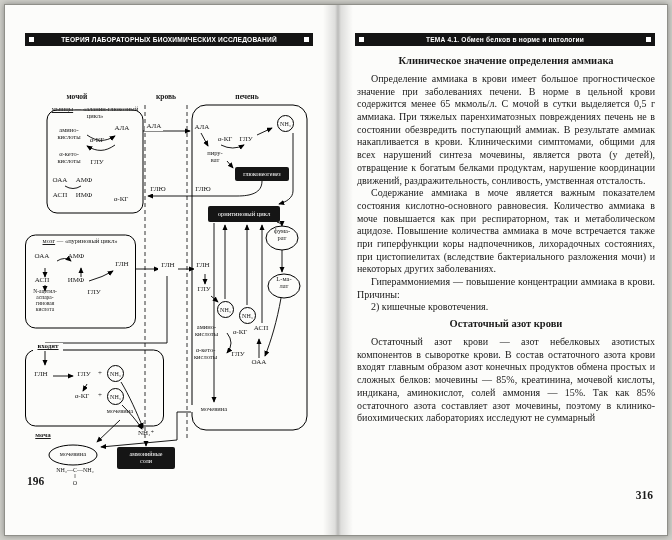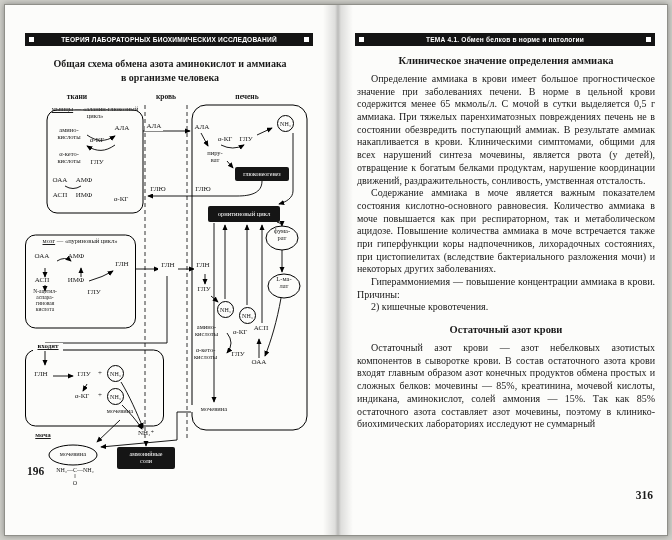--- a/index.html
+++ b/index.html
@@ -28,36 +28,34 @@
   .bg{background:#fcfcfa;padding:0 1px}
   .un{text-decoration:underline}
   .b{font-weight:bold}
   .dark{position:absolute;background:#151515;color:#fff;display:flex;align-items:center;justify-content:center;text-align:center;font-size:6.5px;line-height:1.15;border-radius:2px;white-space:pre-line}
   .dark.sm{font-size:6px}
   .nh3{position:absolute;width:17px;height:17px;border:1px solid #000;border-radius:50%;background:#fcfcfa;display:flex;align-items:center;justify-content:center;font-size:6px}
   
   .rcontent{position:absolute;left:12px;top:44px;width:298px}
   .rcontent p{font-size:10px;line-height:1.27;text-align:justify;text-indent:14px}
   .h{font-weight:bold;text-align:center;font-size:10.5px;margin-bottom:7px}
-  .h2{margin-top:10px}
+  .h2{margin-top:4px}
 </style>
 </head>
 <body>
 
 <div class="book">
   <div class="gutter"></div>
 
   <div class="page pageL">
     <div class="hbar" style="left:14px;top:22px;width:288px">
       <i class="sq"></i>
       <span>ТЕОРИЯ ЛАБОРАТОРНЫХ БИОХИМИЧЕСКИХ ИССЛЕДОВАНИЙ</span>
       <i class="sq"></i>
     </div>
-    <div class="dtitle">Общая схема обмена азота аминокислот и аммиака
-в организме человека</div>
 
     <div class="diag">
       <svg width="300" height="404" viewBox="0 0 300 404">
         <defs>
           <marker id="ah" markerWidth="7" markerHeight="7" refX="5.2" refY="2.6" orient="auto" markerUnits="userSpaceOnUse">
             <path d="M0,0 L6,2.6 L0,5.2 Z" fill="#000"></path>
           </marker>
         </defs>
         <g>
           <line class="dash" x1="120" y1="12" x2="120" y2="345"></line>
@@ -103,21 +101,21 @@
           <line class="w" x1="121" y1="349" x2="121" y2="353" marker-end="url(#ah)"></line>
           <line class="w" x1="95" y1="327" x2="72" y2="349" marker-end="url(#ah)"></line>
           <path class="w" d="M32,168 Q40,163 46,168" marker-end="url(#ah)"></path>
           <line class="w" x1="20" y1="175" x2="20" y2="184" marker-end="url(#ah)"></line>
           <line class="w" x1="56" y1="184" x2="56" y2="175" marker-end="url(#ah)"></line>
           <path class="w" d="M64,188 Q78,184 88,178" marker-end="url(#ah)"></path>
           <line class="w" x1="20" y1="192" x2="20" y2="198" marker-end="url(#ah)"></line>
         </g>
       </svg>
 
-      <div class="lb colh" style="left:22px;top:0;width:60px">ткани</div>
+      <div class="lb colh" style="left:22px;top:0;width:60px">мочой</div>
       <div class="lb colh" style="left:111px;top:0;width:60px">кровь</div>
       <div class="lb colh" style="left:192px;top:0;width:60px">печень</div>
 
       <div class="lb s" style="left:24px;top:12px;width:92px"><span class="un">мышцы</span><span> — «аланин-глюкозный цикл»</span></div>
       <div class="lb s" style="left:26px;top:33px;width:36px">амино-
 кислоты</div>
       <div class="lb" style="left:62px;top:44px;width:20px">α-КГ</div>
       <div class="lb" style="left:62px;top:66px;width:20px">ГЛУ</div>
       <div class="lb" style="left:88px;top:32px;width:18px">АЛА</div>
       <div class="lb s" style="left:26px;top:57px;width:36px">α-кето-
@@ -184,21 +182,21 @@
       <div class="lb b" style="left:4px;top:339px;width:28px"><span class="un">моча</span></div>
       <div class="lb s" style="left:26px;top:357px;width:44px">мочевина</div>
       <div class="lb f6" style="left:14px;top:374px;width:72px">NH₂—C—NH₂
 ‖
 O</div>
       <div class="dark sm" style="left:92px;top:354px;width:58px;height:22px">аммонийные
 соли</div>
       <div class="lb" style="left:107px;top:337px;width:28px">NH₄⁺</div>
     </div>
 
-    <div class="pnum" style="left:16px;top:454px">196</div>
+    <div class="pnum" style="left:16px;top:464px">196</div>
   </div>
 
   <div class="page pageR">
     <div class="hbar" style="left:10px;top:22px;width:300px">
       <i class="sq"></i>
       <span>ТЕМА 4.1. Обмен белков в норме и патологии</span>
       <i class="sq"></i>
     </div>
 
     <div class="rcontent">

